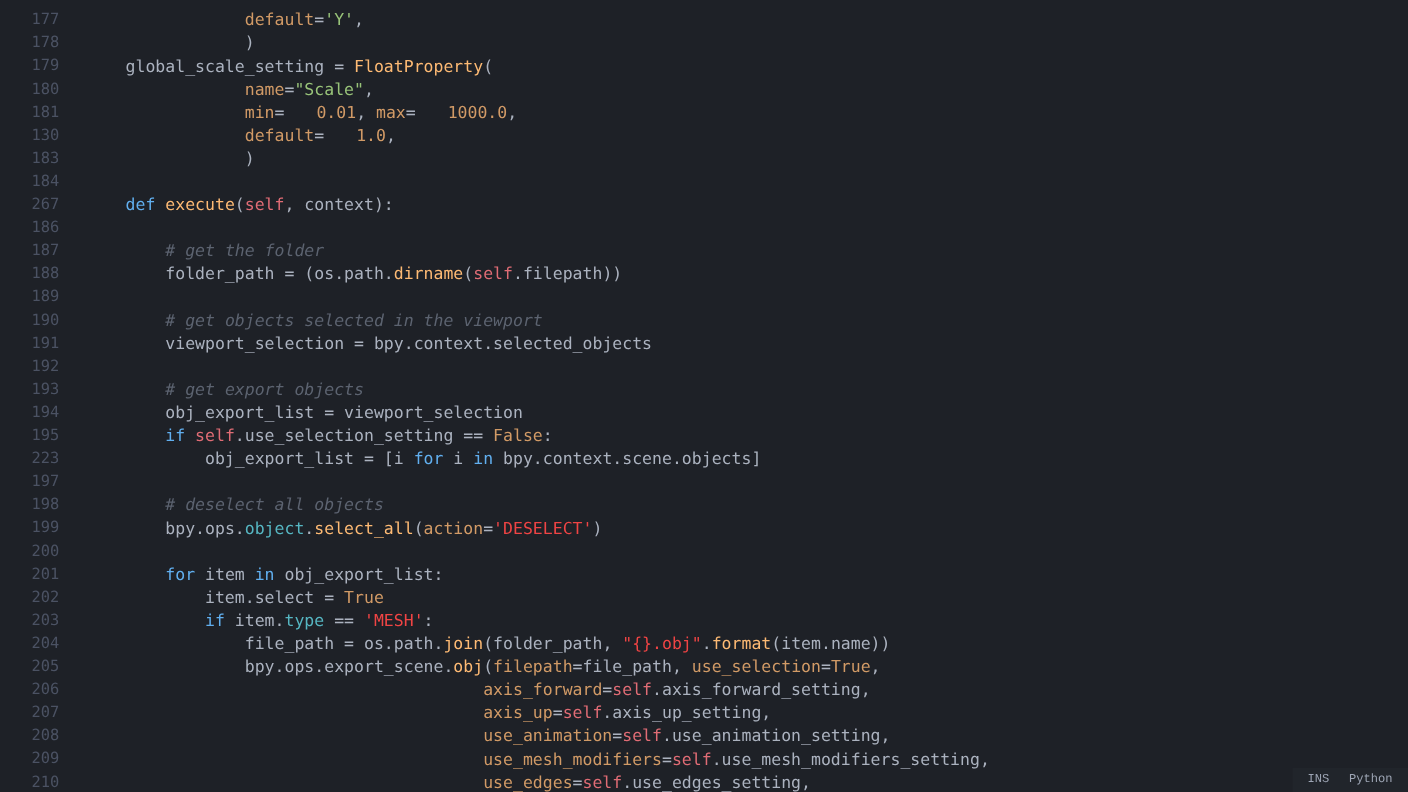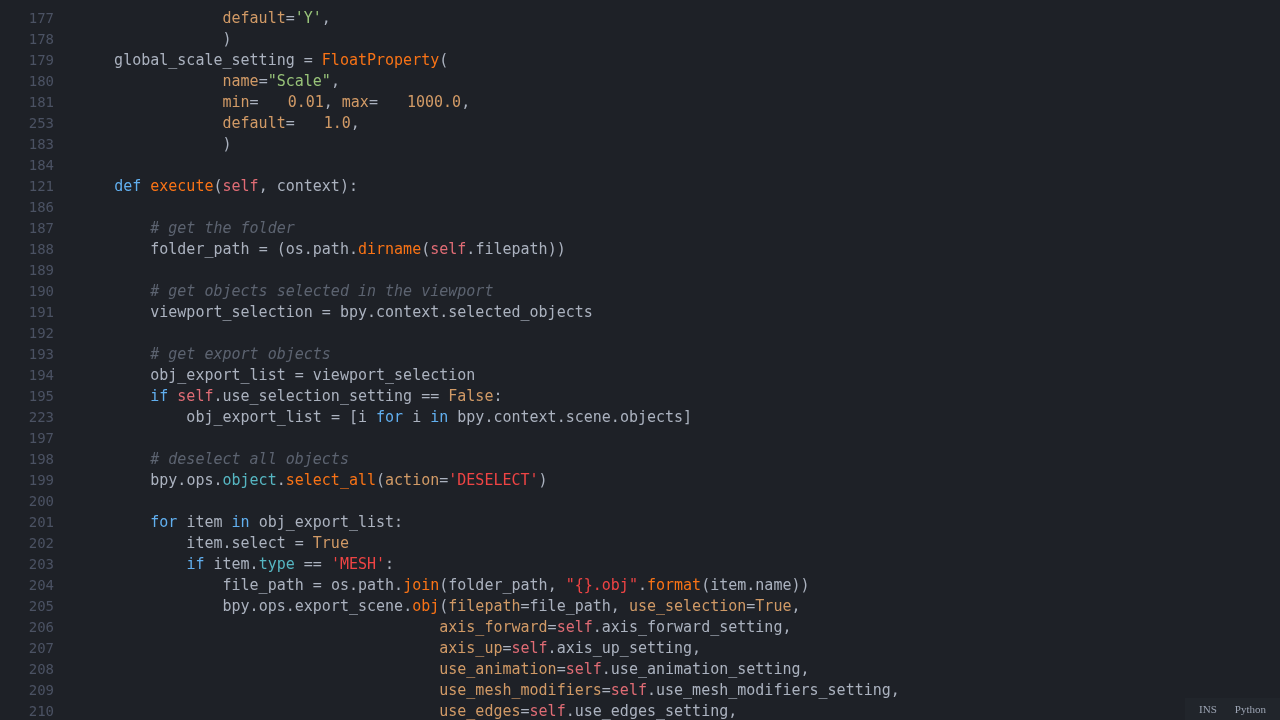--- a/index.html
+++ b/index.html
@@ -3,48 +3,48 @@
 <meta charset="utf-8">
 <style>
   html,body{margin:0;padding:0;width:1280px;height:720px;overflow:hidden;background:#1e2127;font-family:ui-monospace,Menlo,Consolas,"DejaVu Sans Mono",monospace;font-size:15px;-webkit-font-smoothing:antialiased;}
   .editor{display:flex;height:720px;color:#abb2bf;background:#1e2127;}
   .gutter{width:54px;padding:8px 10px 0 0;text-align:right;color:#4b5263;user-select:none;font-size:14px;line-height:21px;}
   .gutter div{height:21px;}
   .code{flex:1;padding:8px 0 0 14px;line-height:21px;white-space:pre;font-size:15px;overflow:hidden;}
   .code .ln{height:21px;}
   
   .c-kw{color:#61afef;}      
-  .c-fn{color:#f97316;}       
+  .c-fn{color:#fdba74;}       
   .c-param{color:#d19a66;}    
   .c-self{color:#e06c75;}
   .c-str{color:#98c379;}
   .c-str2{color:#ef4444;}
   .c-num{color:#d19a66;margin-left:29px;}
   .c-const{color:#d19a66;}    
   .c-cmt{color:#5c6370;font-style:italic;}
   .c-op{color:#abb2bf;}
   .c-attr{color:#56b6c2;}
   
-  .statusbar{position:absolute;bottom:0;right:0;height:22px;display:flex;align-items:center;gap:18px;padding:0 14px;background:#21252b;color:#9da5b4;font-family:Liberation Serif, serif;font-size:11px;}
+  .statusbar{position:absolute;bottom:0;right:0;height:22px;display:flex;align-items:center;gap:18px;padding:0 14px;background:#21252b;color:#9da5b4;font-family:Liberation Mono, monospace;font-size:11px;}
   .statusbar .item{white-space:nowrap;}
 </style>
 </head>
 <body>
 
 <div class="editor">
   <div class="gutter" id="gutter">
       <div>177</div>
       <div>178</div>
       <div>179</div>
       <div>180</div>
       <div>181</div>
-      <div>253</div>
+      <div>130</div>
       <div>183</div>
       <div>184</div>
-      <div>121</div>
+      <div>267</div>
       <div>186</div>
       <div>187</div>
       <div>188</div>
       <div>189</div>
       <div>190</div>
       <div>191</div>
       <div>192</div>
       <div>193</div>
       <div>194</div>
       <div>195</div>

